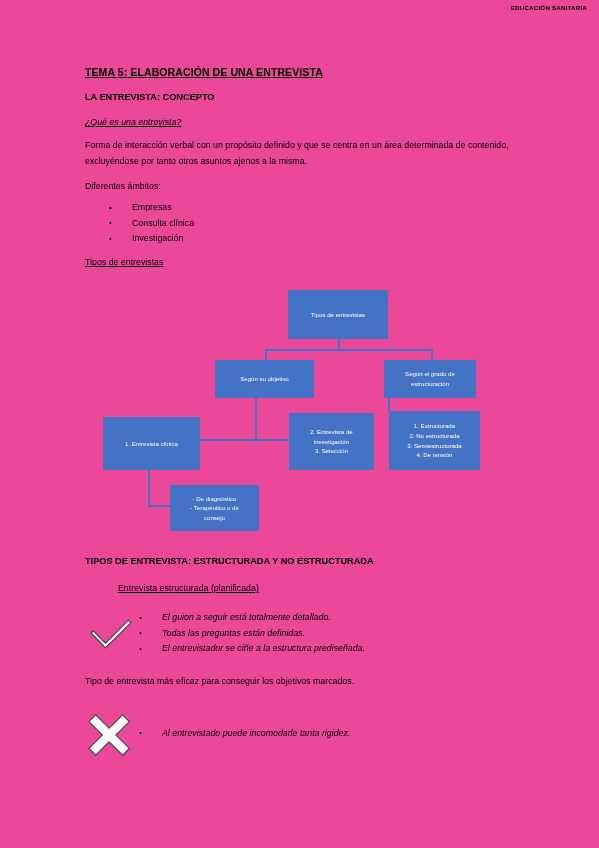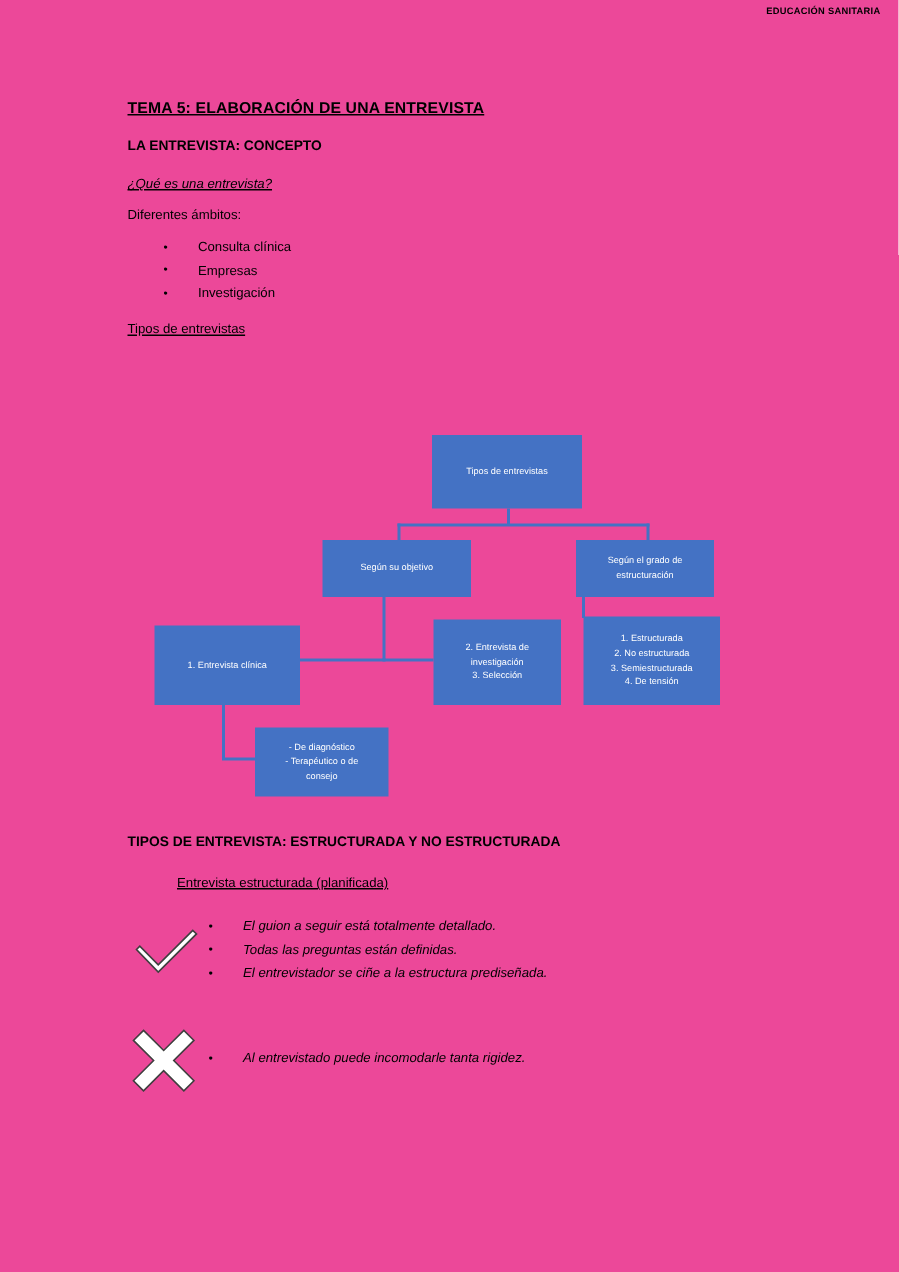--- a/index.html
+++ b/index.html
@@ -157,24 +157,25 @@
 <body>
 
 <div class="page">
 
   <div class="doc-header">EDUCACIÓN SANITARIA</div>
 
   <div class="content">
     <div class="h1">TEMA 5: ELABORACIÓN DE UNA ENTREVISTA</div>
     <div class="h2">LA ENTREVISTA: CONCEPTO</div>
     <div class="h3-italic">¿Qué es una entrevista?</div>
+    <div class="para">Forma de interacción verbal con un propósito definido y que se centra en un área determinada de contenido, excluyéndose por tanto otros asuntos ajenos a la misma.</div>
     <div class="lead">Diferentes ámbitos:</div>
     <ul class="bullets">
+      <li>Empresas</li>
       <li>Consulta clínica</li>
-      <li>Empresas</li>
       <li>Investigación</li>
     </ul>
     <div class="h3-underline">Tipos de entrevistas</div>
   </div>
 
   <div class="diagram">
 
     <div class="connector" style="left:338px; top:339px; width:2px; height:11px;"></div>
     <div class="connector" style="left:265px; top:349px; width:168px; height:2px;"></div>
     <div class="connector" style="left:265px; top:349px; width:2px; height:11px;"></div>
@@ -247,20 +248,21 @@
           <polygon points="3,17 5.2,14.8 17.5,27.2 40.5,4.2 43,6.6 17.5,32" fill="#ffffff" stroke="#3f3f3f" stroke-width="1.1" stroke-linejoin="miter"></polygon>
         </svg>
       </span>
       <ul class="bullets-tight">
         <li>El guion a seguir está totalmente detallado.</li>
         <li>Todas las preguntas están definidas.</li>
         <li>El entrevistador se ciñe a la estructura prediseñada.</li>
       </ul>
     </div>
 
+    <div class="para" style="margin-top:12px; margin-bottom:0;">Tipo de entrevista más eficaz para conseguir los objetivos marcados.</div>
 
     <div class="mark-row" style="min-height:46px; margin-top:24px;">
       <span class="mark-glyph" style="top:0px; left:2px;">
         <svg width="48" height="42" viewBox="0 0 48 42" xmlns="http://www.w3.org/2000/svg">
           <polygon points="8,3 22,17 36,3 43,10 29,24 43,38 36,45 22,31 8,45 1,38 15,24 1,10" fill="#ffffff" stroke="#3f3f3f" stroke-width="1.1" stroke-linejoin="miter" transform="translate(1,-2) scale(0.96)"></polygon>
         </svg>
       </span>
       <ul class="bullets-tight" style="padding-top:12px;">
         <li>Al entrevistado puede incomodarle tanta rigidez.</li>
       </ul>

